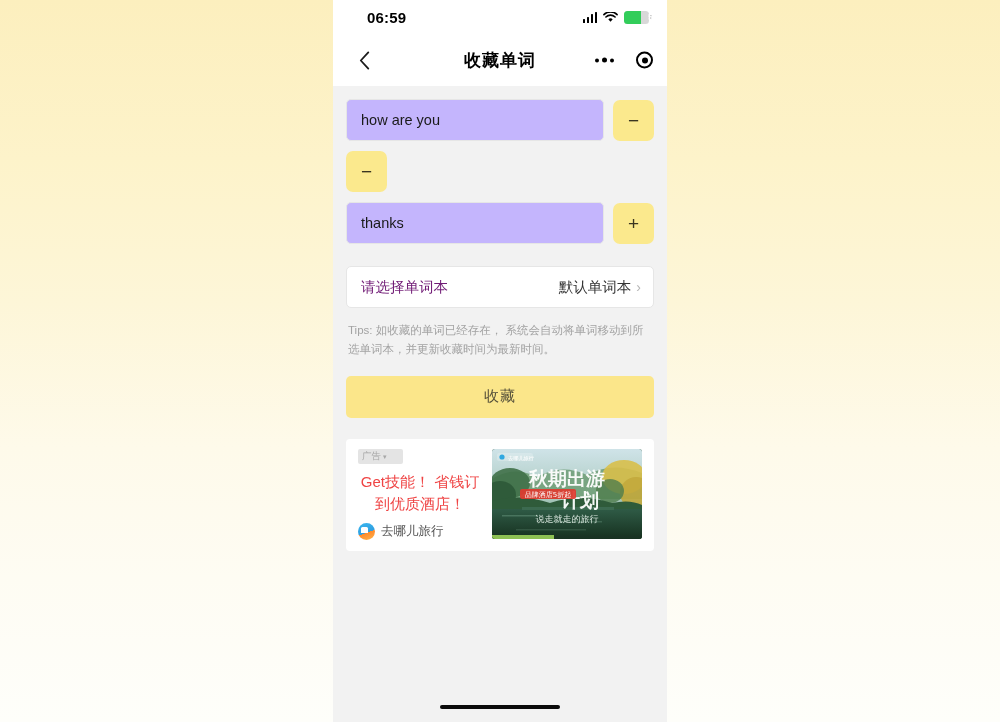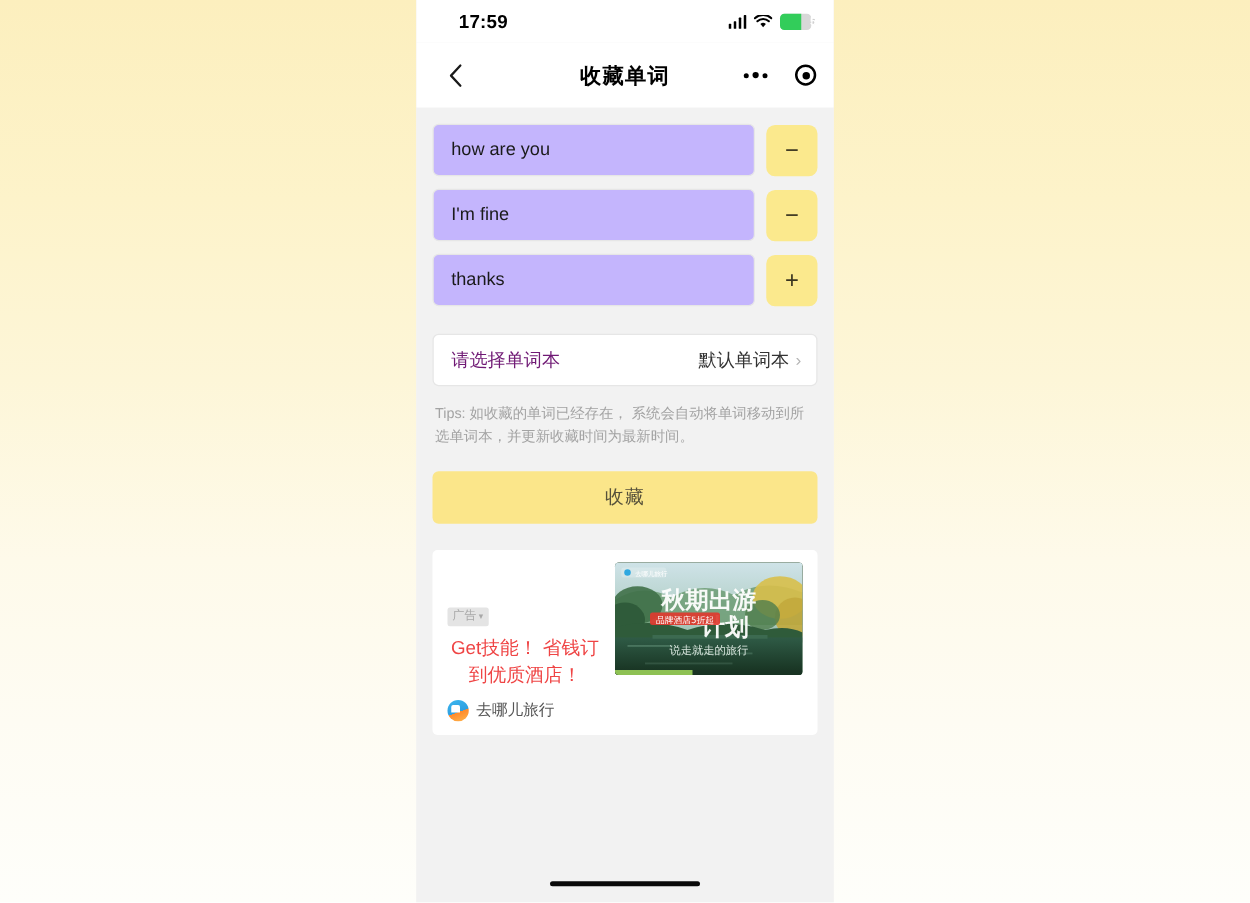--- a/index.html
+++ b/index.html
@@ -303,26 +303,25 @@
     display: flex;
     flex-direction: column;
     min-width: 0;
   }
   .ad-badge {
     align-self: flex-start;
     background: #e4e4e4;
     color: #a8a8a8;
     font-size: 9.5px;
     border-radius: 2px;
-    padding: 1px 4px 2px 4px;
+    padding: 1px 16px 2px 4px;
     display: flex;
     align-items: center;
     gap: 2px;
     line-height: 1.3;
-    margin-top: 36px;
   }
   .ad-badge .bchev { font-size: 7px; }
   .ad-title {
     margin-top: 7px;
     font-size: 15px;
     color: #ef4444;
     line-height: 1.42;
     font-weight: 500;
     text-align: center;
   }
@@ -380,21 +379,21 @@
   }
 </style>
 </head>
 <body>
 
 <div id="page">
 
   <div id="phone">
 
     <div class="statusbar">
-      <div class="status-time">17:59</div>
+      <div class="status-time">06:59</div>
       <div class="status-icons">
         <div class="signal-bars">
           <i></i>
             <i></i>
             <i></i>
             <i></i>
         </div>
         <svg class="wifi-icon" width="15" height="11" viewBox="0 0 15 11">
           <path d="M7.5 9.7 L5.3 7.2 a3.3 3.3 0 0 1 4.4 0 Z" fill="#000"></path>
           <path d="M2.9 5.0 a6.6 6.6 0 0 1 9.2 0" stroke="#000" stroke-width="1.6" fill="none" stroke-linecap="round"></path>
@@ -431,21 +430,20 @@
     <div class="content">
 
       <div class="word-rows">
 
         <div class="word-row">
           <div class="word-input">how are you</div>
           <button class="row-btn">−</button>
         </div>
 
         <div class="word-row">
-          <div class="word-input">I'm fine</div>
           <button class="row-btn">−</button>
         </div>
 
         <div class="word-row">
           <div class="word-input">thanks</div>
           <button class="row-btn">+</button>
         </div>
 
       </div>
 

